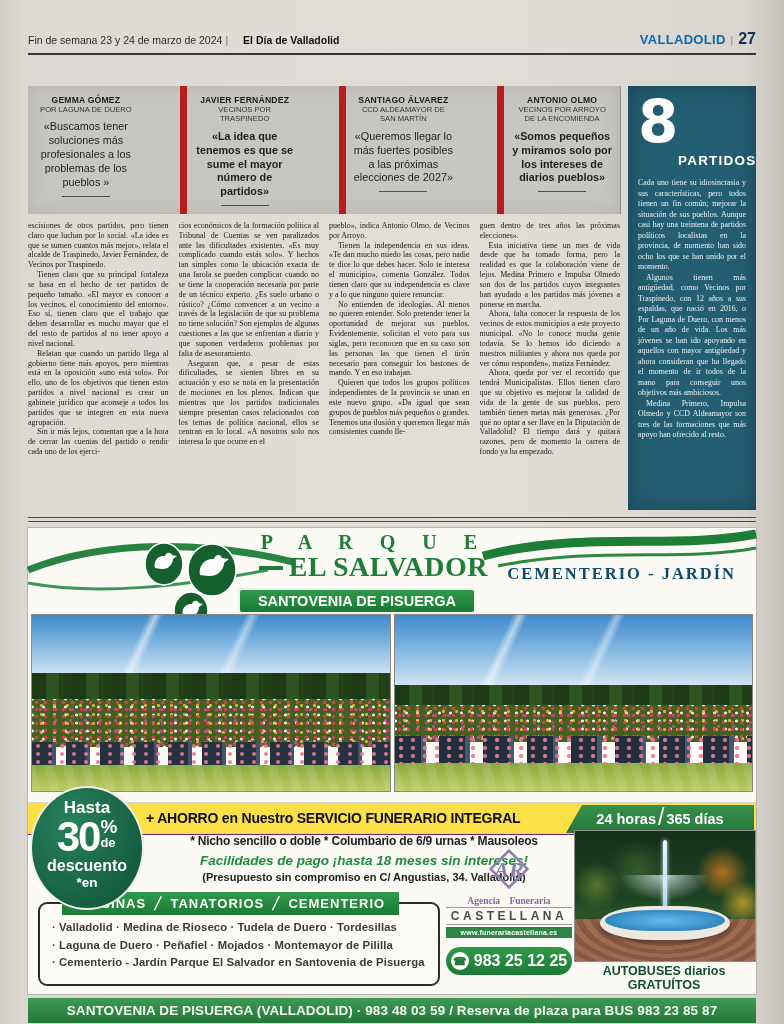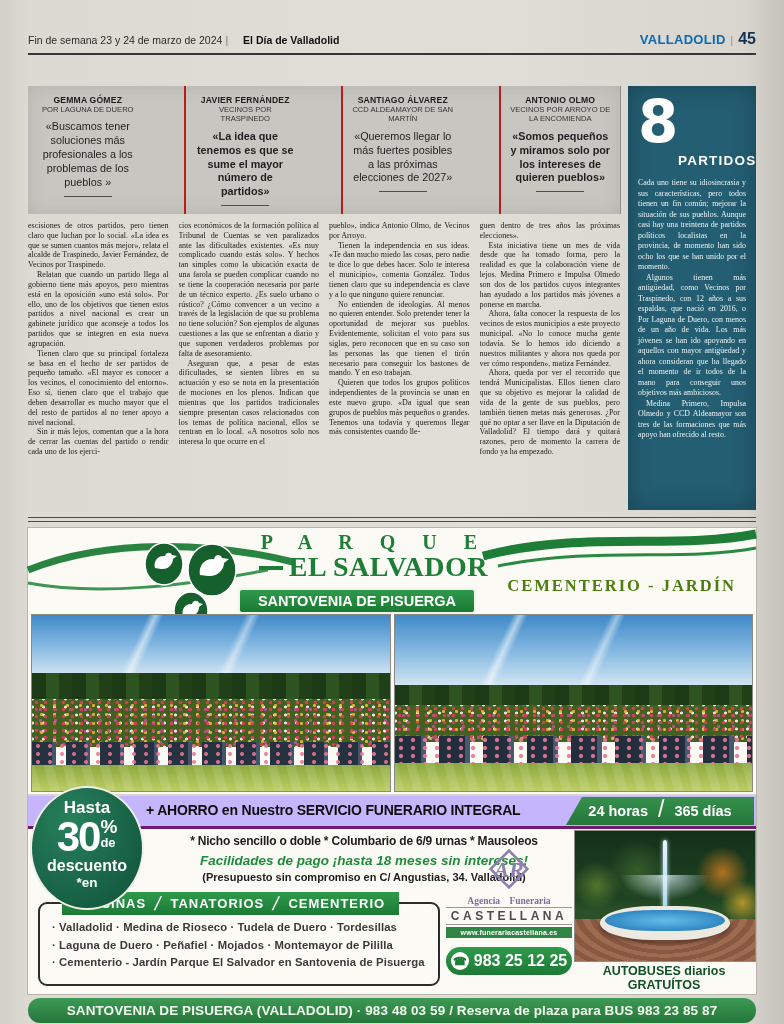--- a/index.html
+++ b/index.html
@@ -12,21 +12,21 @@
   .mh-paper{font-weight:bold;color:#111;padding-left:12px;}
   .mh-sep{color:#777;margin:0 3px;}
   .mh-right{display:flex;align-items:baseline;gap:5px;}
   .mh-section{color:#0b6ab2;font-weight:bold;font-size:13px;letter-spacing:.3px;}
   .mh-bar{color:#8b8b8b;font-size:10px;}
   .mh-page{color:#14334e;font-weight:bold;font-size:16px;}
 
   
   .quote-band{position:absolute;left:28px;top:86px;width:592px;height:128px;background:#c7c6c1;display:flex;border-right:1px solid #8e8e8a;box-shadow:inset 0 0 18px rgba(120,120,115,.25);gap:36px;}
   .quote-cell{flex:1;padding:9px 8px 0;text-align:center;}
-  .quote-cell + .quote-cell{border-left:2px solid #b91c1c;}
+  .quote-cell + .quote-cell{border-left:7px solid #b91c1c;}
   .q-name{font-size:8.6px;font-weight:bold;color:#1c1c1c;letter-spacing:.2px;}
   .q-aff{font-size:7.6px;color:#333;margin-bottom:6px;line-height:1.25;}
   .q-text{font-size:10.8px;line-height:1.28;color:#1f1f1f;}
   .q-text.bold{font-weight:bold;}
   .q-rule{width:48px;border-top:1.5px solid #4f4f4c;margin:6px auto 0;}
 
   
   .article-cols{position:absolute;left:28px;top:221px;width:592px;height:295px;display:flex;gap:10px;font-family:"Liberation Serif",serif;font-size:8px;line-height:1.23;color:#1b1b1b;text-align:justify;overflow:hidden;}
   .a-col{flex:1;overflow:hidden;}
   .a-col p{margin:0;}
@@ -43,43 +43,43 @@
   .rule-double{position:absolute;left:28px;top:517px;width:728px;height:3px;border-top:1px solid #4c4c4c;border-bottom:1px solid #4c4c4c;}
 
   
   .ad{position:absolute;left:28px;top:528px;width:728px;height:466px;background:#fbfaf4;outline:1px solid #b8b6ac;}
   .ad-header{position:absolute;left:0;top:0;width:728px;height:86px;}
   .ad-header svg{position:absolute;left:0;top:0;overflow:visible;}
   .brand-title{position:absolute;left:210px;top:3px;width:250px;text-align:right;color:#1e7d37;font-family:"Liberation Serif",serif;z-index:3;}
   .bt-parque{font-size:20px;font-weight:bold;letter-spacing:11px;text-indent:11px;}
   .bt-salvador{font-size:28px;font-weight:bold;letter-spacing:.5px;margin-top:-3px;white-space:nowrap;}
   .bt-salvador::before{content:"";display:inline-block;width:24px;height:4px;background:#1e7d37;margin-right:6px;transform:translateY(-6px);}
-  .brand-type{position:absolute;right:20px;top:48px;font-family:"Liberation Serif",serif;font-weight:bold;font-size:16.5px;letter-spacing:2px;color:#4d7c0f;z-index:3;}
+  .brand-type{position:absolute;right:20px;top:36px;font-family:"Liberation Serif",serif;font-weight:bold;font-size:16.5px;letter-spacing:2px;color:#0c4a6e;z-index:3;}
   .brand-loc{position:absolute;left:212px;top:62px;width:234px;background:linear-gradient(#2f9a4b,#1a7a33);color:#fff;font-weight:bold;font-size:14.5px;text-align:center;padding:3px 0;border-radius:2px;z-index:4;box-shadow:0 0 0 2px #f2f1ea;}
 
   
   .photos{position:absolute;left:3px;top:86px;width:722px;height:178px;display:flex;gap:3px;}
   .photo{flex:1;position:relative;overflow:hidden;border:1px solid #8a8a84;}
   .ph-sky{position:absolute;left:0;right:0;top:0;height:36%;background:linear-gradient(180deg,#3f89c8,#7fb5e0 45%,#d9e9f4 100%);}
   .ph-sky::after{content:"";position:absolute;inset:0;background:linear-gradient(115deg,transparent 30%,rgba(255,255,255,.55) 32%,transparent 34%,transparent 55%,rgba(255,255,255,.45) 57%,transparent 59%);}
   .ph-trees{position:absolute;left:0;right:0;top:33%;height:17%;background:repeating-linear-gradient(90deg,#1c3a15 0 14px,#2d5420 14px 27px,#224017 27px 40px);}
   .ph-flowers{position:absolute;left:0;right:0;top:48%;height:27%;background-color:#42601f;background-image:radial-gradient(circle,rgba(215,62,92,.95) 1.3px,transparent 2.2px),radial-gradient(circle,rgba(236,182,62,.9) 1.2px,transparent 2px),radial-gradient(circle,rgba(244,244,248,.9) 1.1px,transparent 1.9px),radial-gradient(circle,rgba(192,84,164,.85) 1.2px,transparent 2px);background-size:9px 7px,13px 9px,11px 8px,15px 11px;background-position:0 0,3px 2px,6px 4px,1px 5px;}
   .ph-stones{position:absolute;left:0;right:0;top:72%;height:15%;background-color:transparent;background-image:radial-gradient(circle,rgba(230,120,150,.9) 1.5px,transparent 2.4px),repeating-linear-gradient(90deg,#26323f 0 20px,#42536a 20px 24px,transparent 24px 34px);background-size:12px 8px,auto;}
   .ph-lawn{position:absolute;left:0;right:0;top:85%;bottom:0;background:linear-gradient(180deg,#8aa83e,#aabf55 60%,#bccd68);}
   .ph-lawn::after{content:"";position:absolute;inset:0;background:repeating-linear-gradient(75deg,rgba(255,255,250,.1) 0 9px,transparent 9px 18px);}
   .photo--r .ph-sky{height:42%;}
   .photo--r .ph-trees{top:40%;height:13%;}
   .photo--r .ph-flowers{top:51%;height:21%;}
   .photo--r .ph-stones{top:69%;height:17%;background-image:radial-gradient(circle,rgba(230,120,150,.9) 1.6px,transparent 2.6px),repeating-linear-gradient(90deg,#222e3c 0 26px,#47586f 26px 31px,transparent 31px 44px);}
   .photo--r .ph-lawn{top:84%;}
 
   
-  .promo-band{position:absolute;left:0;top:266px;width:728px;height:30px;background:#c4b5fd;border-top:2px solid #d8d6ca;border-bottom:3px solid #701a75;}
+  .promo-band{position:absolute;left:0;top:274px;width:728px;height:30px;background:#fde047;border-top:2px solid #d8d6ca;border-bottom:1px solid #701a75;}
   .promo-headline{position:absolute;left:118px;top:6px;font-size:14px;font-weight:bold;letter-spacing:-.2px;color:#0e0e0e;white-space:nowrap;}
-  .hours-box{position:absolute;right:2px;top:1px;width:188px;height:28px;background:linear-gradient(#35914c,#25763a);clip-path:polygon(16px 0,100% 0,100% 100%,0 100%);color:#fff;display:flex;align-items:center;justify-content:center;gap:10px;font-size:14.5px;font-weight:bold;}
+  .hours-box{position:absolute;right:2px;top:1px;width:188px;height:28px;background:linear-gradient(#35914c,#25763a);clip-path:polygon(16px 0,100% 0,100% 100%,0 100%);color:#fff;display:flex;align-items:center;justify-content:center;gap:2px;font-size:14.5px;font-weight:bold;}
   .hours-slash{font-size:23px;font-weight:normal;transform:translateY(-2px);}
 
   
   .discount{position:absolute;left:2px;top:258px;width:114px;height:124px;background:radial-gradient(ellipse at 35% 28%,#27815c,#155c41 75%);border-radius:50%;border:2px solid #f0efe8;box-sizing:border-box;color:#fff;text-align:center;padding-top:10px;z-index:5;}
   .dc-hasta{font-size:17px;font-weight:bold;}
   .dc-line{display:flex;justify-content:center;align-items:flex-start;line-height:.9;}
   .dc-num{font-size:42px;font-weight:bold;letter-spacing:-2px;}
   .dc-stack{display:flex;flex-direction:column;align-items:flex-start;margin-left:1px;}
   .dc-sym{font-size:19px;font-weight:bold;}
   .dc-de{font-size:13px;font-weight:bold;margin-top:2px;}
@@ -113,35 +113,35 @@
   .fountain{position:absolute;left:546px;top:302px;width:180px;height:130px;border:1px solid #90908a;overflow:hidden;background:linear-gradient(180deg,#15301a,#1d4322 52%,#2a5128 62%,#2a5128 70%);}
   .fn-foliage{position:absolute;inset:0;background:radial-gradient(circle at 82% 32%,rgba(203,122,32,.85),transparent 26px),radial-gradient(circle at 93% 55%,rgba(224,174,44,.75),transparent 22px),radial-gradient(circle at 12% 42%,rgba(130,158,58,.55),transparent 24px),radial-gradient(circle at 35% 30%,rgba(60,100,45,.8),transparent 30px);}
   .fn-ground{position:absolute;left:0;right:0;bottom:0;height:32%;background:repeating-radial-gradient(ellipse at 50% -20%,#8a5741 0 7px,#9c6b52 7px 14px);}
   .fn-basin{position:absolute;left:14%;right:14%;bottom:16%;height:26%;background:#eceae0;border-radius:50% / 62%;box-shadow:0 3px 4px rgba(40,20,10,.45);}
   .fn-basin::after{content:"";position:absolute;left:5px;right:5px;top:4px;bottom:9px;background:radial-gradient(#63bdea,#2f85c0 75%);border-radius:50% / 62%;}
   .fn-jet{position:absolute;left:50%;top:7%;width:4px;height:52%;background:linear-gradient(#e8f6ff,#a6d8f2);transform:translateX(-50%);border-radius:2px;box-shadow:0 0 4px rgba(230,245,255,.9);}
   .fn-spray{position:absolute;left:50%;top:34%;width:90px;height:26px;transform:translateX(-50%);background:radial-gradient(ellipse at 50% 0,rgba(225,243,255,.75),transparent 70%);}
   .bus-note{position:absolute;left:540px;top:436px;width:192px;text-align:center;font-size:12.5px;font-weight:bold;color:#12502a;}
 
   
-  .ad-footer-bar{position:absolute;left:28px;top:998px;width:728px;height:25px;background:linear-gradient(#3d9a55,#25763a);color:#f2f8ee;display:flex;align-items:center;justify-content:center;font-size:13.5px;font-weight:bold;letter-spacing:.1px;white-space:nowrap;border-radius:12px;}
+  .ad-footer-bar{position:absolute;left:28px;top:998px;width:728px;height:25px;background:linear-gradient(#3d9a55,#25763a);color:#f2f8ee;display:flex;align-items:center;justify-content:center;font-size:13.5px;font-weight:bold;letter-spacing:.1px;white-space:nowrap;}
 </style>
 </head>
 <body>
 
 <div class="page">
 
   <div class="masthead">
     <div class="mh-left">
       <span>Fin de semana 23 y 24 de marzo de 2024</span><span class="mh-sep">|</span><span class="mh-paper">El Día de Valladolid</span>
     </div>
     <div class="mh-right">
       <span class="mh-section">VALLADOLID</span>
       <span class="mh-bar">|</span>
-      <span class="mh-page">45</span>
+      <span class="mh-page">27</span>
     </div>
   </div>
 
   <div class="quote-band">
     <div class="quote-cell">
       <div class="q-name">GEMMA GÓMEZ</div>
       <div class="q-aff">POR LAGUNA DE DUERO</div>
       <div class="q-text">«Buscamos tener soluciones más profesionales a los problemas de los pueblos »</div>
       <div class="q-rule"></div>
     </div>
@@ -153,41 +153,41 @@
     </div>
     <div class="quote-cell">
       <div class="q-name">SANTIAGO ÁLVAREZ</div>
       <div class="q-aff">CCD ALDEAMAYOR DE SAN MARTÍN</div>
       <div class="q-text">«Queremos llegar lo más fuertes posibles a las próximas elecciones de 2027»</div>
       <div class="q-rule"></div>
     </div>
     <div class="quote-cell">
       <div class="q-name">ANTONIO OLMO</div>
       <div class="q-aff">VECINOS POR ARROYO DE LA ENCOMIENDA</div>
-      <div class="q-text bold">«Somos pequeños y miramos solo por los intereses de quieren pueblos»</div>
+      <div class="q-text bold">«Somos pequeños y miramos solo por los intereses de diarios pueblos»</div>
       <div class="q-rule"></div>
     </div>
   </div>
 
   <div class="article-cols">
     <div class="a-col">
       <p>escisiones de otros partidos, pero tienen claro que luchan por lo social. «La idea es que se sumen cuantos más mejor», relata el alcalde de Traspinedo, Javier Fernández, de Vecinos por Traspinedo.</p>
+      <p>Tienen claro que su principal fortaleza se basa en el hecho de ser partidos de pequeño tamaño. «El mayor es conocer a los vecinos, el conocimiento del entorno». Eso sí, tienen claro que el trabajo que deben desarrollar es mucho mayor que el del resto de partidos al no tener apoyo a nivel nacional.</p>
       <p>Relatan que cuando un partido llega al gobierno tiene más apoyos, pero mientras está en la oposición «uno está solo». Por ello, uno de los objetivos que tienen estos partidos a nivel nacional es crear un gabinete jurídico que aconseje a todos los partidos que se integren en esta nueva agrupación.</p>
-      <p>Tienen claro que su principal fortaleza se basa en el hecho de ser partidos de pequeño tamaño. «El mayor es conocer a los vecinos, el conocimiento del entorno». Eso sí, tienen claro que el trabajo que deben desarrollar es mucho mayor que el del resto de partidos al no tener apoyo a nivel nacional.</p>
       <p>Sin ir más lejos, comentan que a la hora de cerrar las cuentas del partido o rendir cada uno de los ejerci-</p>
     </div>
     <div class="a-col">
       <p>cios económicos de la formación política al Tribunal de Cuentas se ven paralizados ante las dificultades existentes. «Es muy complicado cuando estás solo». Y hechos tan simples como la ubicación exacta de una farola se pueden complicar cuando no se tiene la cooperación necesaria por parte de un técnico experto. ¿Es suelo urbano o rústico? ¿Cómo convencer a un vecino a través de la legislación de que su problema no tiene solución? Son ejemplos de algunas cuestiones a las que se enfrentan a diario y que suponen verdaderos problemas por falta de asesoramiento.</p>
       <p>Aseguran que, a pesar de estas dificultades, se sienten libres en su actuación y eso se nota en la presentación de mociones en los plenos. Indican que mientras que los partidos tradicionales siempre presentan casos relacionados con los temas de política nacional, ellos se centran en lo local. «A nosotros solo nos interesa lo que ocurre en el</p>
     </div>
     <div class="a-col">
       <p>pueblo», indica Antonio Olmo, de Vecinos por Arroyo.</p>
       <p>Tienen la independencia en sus ideas. «Te dan mucho miedo las cosas, pero nadie te dice lo que debes hacer. Solo te interesa el municipio», comenta González. Todos tienen claro que su independencia es clave y a lo que ninguno quiere renunciar.</p>
       <p>No entienden de ideologías. Al menos no quieren entender. Solo pretender tener la oportunidad de mejorar sus pueblos. Evidentemente, solicitan el voto para sus siglas, pero reconocen que en su caso son las personas las que tienen el tirón necesario para conseguir los bastones de mando. Y en eso trabajan.</p>
-      <p>Quieren que todos los grupos políticos independientes de la provincia se unan en este nuevo grupo. «Da igual que sean grupos de pueblos más pequeños o grandes. Tenemos una todavía y queremos llegar más consistentes cuando lle-</p>
+      <p>Quieren que todos los grupos políticos independientes de la provincia se unan en este nuevo grupo. «Da igual que sean grupos de pueblos más pequeños o grandes. Tenemos una ilusión y queremos llegar más consistentes cuando lle-</p>
     </div>
     <div class="a-col">
       <p>guen dentro de tres años las próximas elecciones».</p>
       <p>Esta iniciativa tiene un mes de vida desde que ha tomado forma, pero la realidad es que la colaboración viene de lejos. Medina Primero e Impulsa Olmedo son dos de los partidos cuyos integrantes han ayudado a los partidos más jóvenes a ponerse en marcha.</p>
       <p>Ahora, falta conocer la respuesta de los vecinos de estos municipios a este proyecto municipal. «No lo conoce mucha gente todavía. Se lo hemos ido diciendo a nuestros militantes y ahora nos queda por ver cómo responden», matiza Fernández.</p>
       <p>Ahora, queda por ver el recorrido que tendrá Municipalistas. Ellos tienen claro que su objetivo es mejorar la calidad de vida de la gente de sus pueblos, pero también tienen metas más generosas. ¿Por qué no optar a ser llave en la Diputación de Valladolid? El tiempo dará y quitará razones, pero de momento la carrera de fondo ya ha empezado.</p>
     </div>
   </div>
 
   <div class="sidebar-box">

